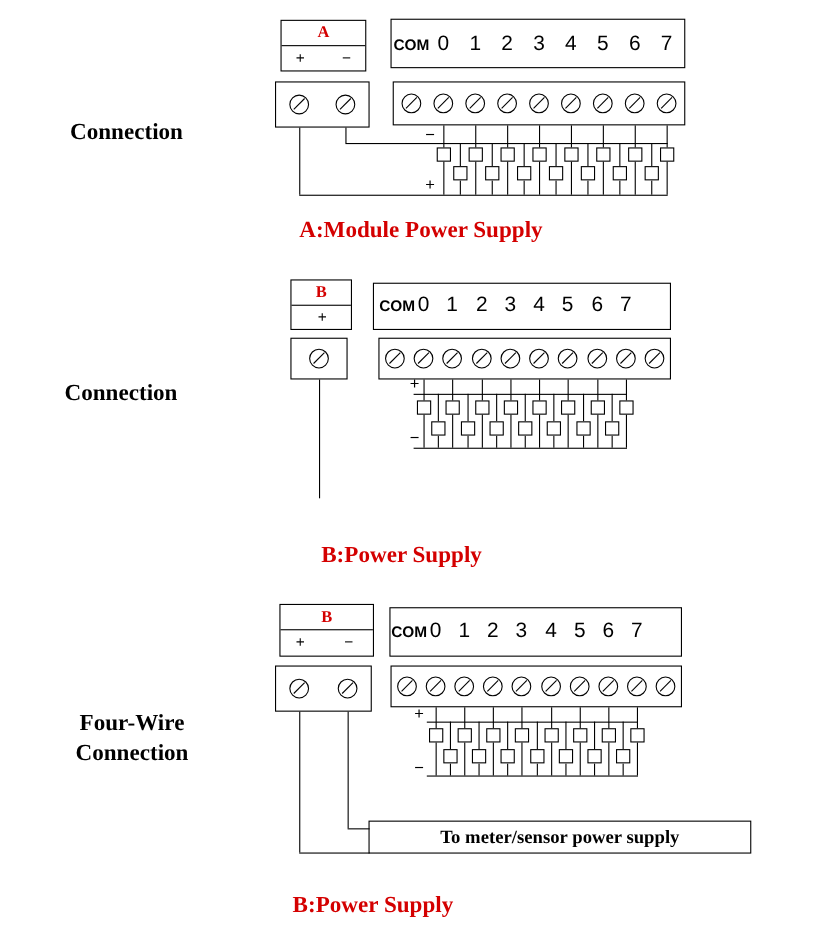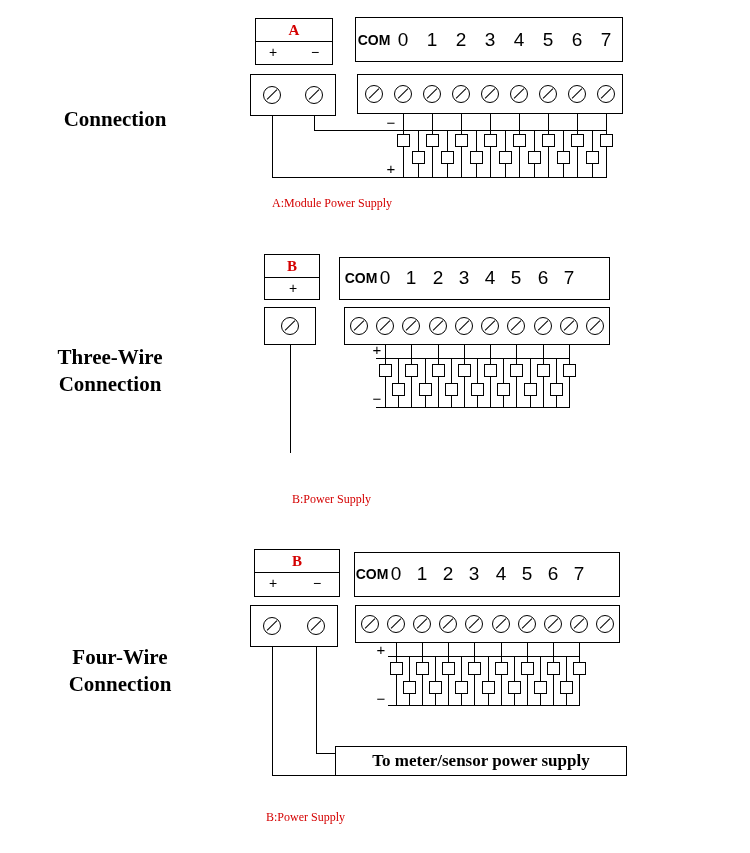--- a/index.html
+++ b/index.html
@@ -20,22 +20,22 @@
   .term{position:absolute;transform:translateX(-50%);top:0;font-size:14px;line-height:21px;
         font-family:"Liberation Sans",sans-serif;}
 
   .bus-label{position:absolute;width:16px;height:16px;text-align:center;line-height:16px;
              font-size:15px;font-family:"Liberation Sans",sans-serif;}
 
   .note-box{position:absolute;border:1px solid #000;background:#fff;display:flex;
             align-items:center;justify-content:center;font-family:"Liberation Serif",serif;
             font-weight:bold;font-size:17px;white-space:nowrap;}
 
-  .caption{position:absolute;font-family:"Liberation Serif",serif;font-weight:normal;
-           font-size:12px;color:var(--red,#d40000);white-space:nowrap;}
+  .caption{position:absolute;font-family:"Liberation Serif",serif;font-weight:bold;
+           font-size:21px;color:var(--red,#d40000);white-space:nowrap;}
 
   .wire{position:absolute;background:#000;}
   .load{position:absolute;border:1px solid #000;background:#fff;}
   .screw{position:absolute;width:18px;height:18px;border:1px solid #000;border-radius:50%;background:#fff;}
   .screw::after{content:"";position:absolute;left:1px;top:7px;width:14px;height:1px;
                 background:#000;transform:rotate(-45deg);}
 
   .strip-com{position:absolute;transform:translate(-50%,-50%);font-weight:bold;font-size:14px;
              font-family:"Liberation Sans",sans-serif;}
   .strip-digit{position:absolute;transform:translate(-50%,-50%);font-size:19px;
@@ -61,21 +61,20 @@
   <div class="box" style="left:250px;top:74px;width:86px;height:42px"></div>
   <div class="box" style="left:355px;top:17px;width:268px;height:45px"></div>
   <div class="box" style="left:357px;top:74px;width:266px;height:40px"></div>
 
   <div class="bus-label" style="left:383px;top:115px">−</div>
   <div class="bus-label" style="left:383px;top:161px">+</div>
 
   <div class="caption" style="left:272px;top:196px">A:Module Power Supply</div>
 
   <div class="sec-label" style="left:25px;top:344px;width:170px">
-    <div>Three-Wire</div>
     <div>Connection</div>
   </div>
 
   <div class="box" style="left:264px;top:254px;width:56px;height:46px">
     <div class="psu-letter">B</div>
     <div class="psu-row">
       <span class="term" style="left:28px">+</span>
     </div>
   </div>
 
@@ -102,21 +101,21 @@
     </div>
   </div>
 
   <div class="box" style="left:250px;top:605px;width:88px;height:42px"></div>
   <div class="box" style="left:354px;top:552px;width:266px;height:45px"></div>
   <div class="box" style="left:355px;top:605px;width:265px;height:38px"></div>
 
   <div class="bus-label" style="left:373px;top:642px">+</div>
   <div class="bus-label" style="left:373px;top:691px">−</div>
 
-  <div class="note-box" style="left:335px;top:746px;width:292px;height:30px">To meter/sensor power supply</div>
+  <div class="note-box" style="left:335px;top:746px;width:348px;height:30px">To meter/sensor power supply</div>
 
   <div class="caption" style="left:266px;top:810px">B:Power Supply</div>
 
 <div class="wire" style="left: 314px; top: 130px; width: 293px; height: 1px;"></div>
     <div class="wire" style="left: 272px; top: 177px; width: 335px; height: 1px;"></div>
     <div class="wire" style="left: 403px; top: 114px; width: 1px; height: 63px;"></div>
     <div class="wire" style="left: 432px; top: 114px; width: 1px; height: 63px;"></div>
     <div class="wire" style="left: 461px; top: 114px; width: 1px; height: 63px;"></div>
     <div class="wire" style="left: 490px; top: 114px; width: 1px; height: 63px;"></div>
     <div class="wire" style="left: 519px; top: 114px; width: 1px; height: 63px;"></div>

